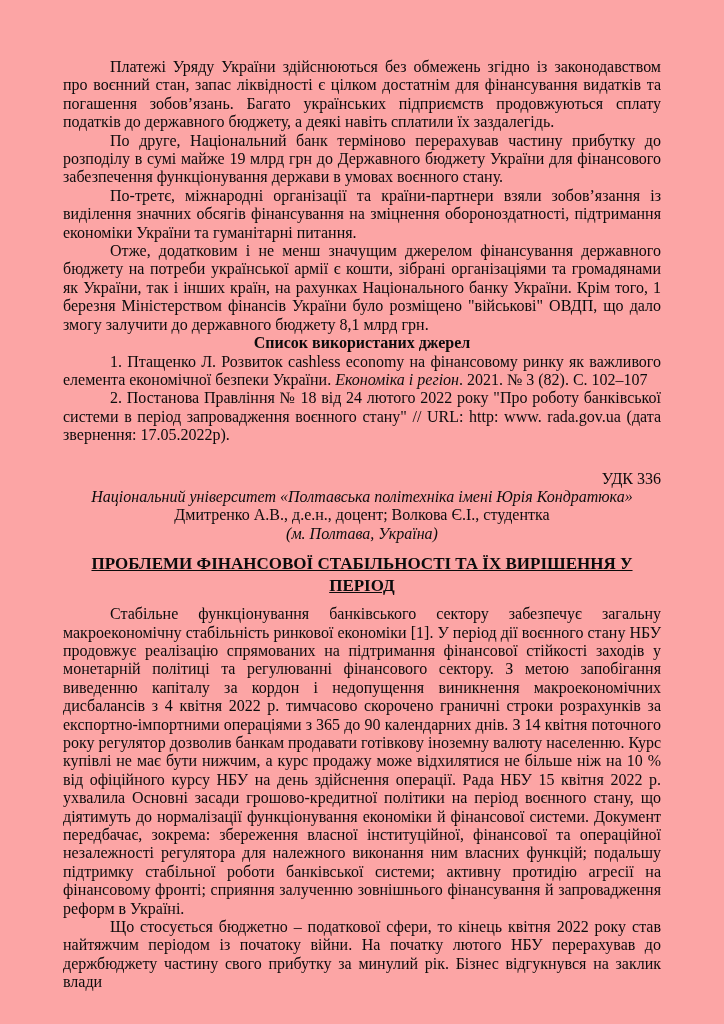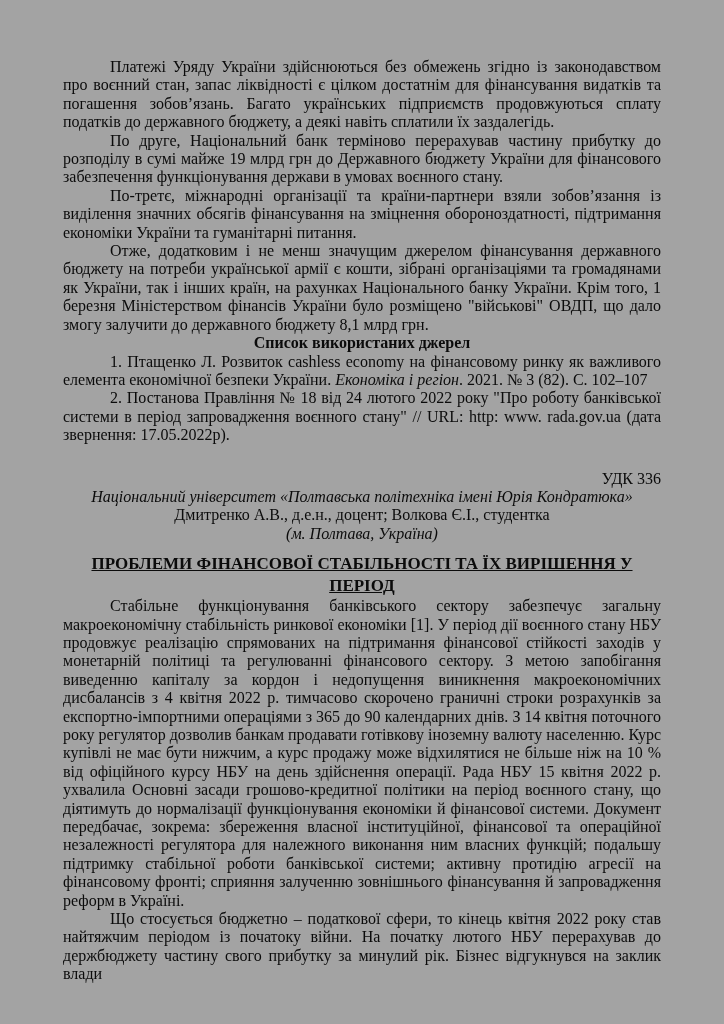--- a/index.html
+++ b/index.html
@@ -1,21 +1,21 @@
 <!DOCTYPE html>
 <html><head>
 <meta charset="utf-8">
 <style>
   * { margin: 0; padding: 0; box-sizing: border-box; }
   html, body { background: #ffffff; }
   .page {
     position: relative;
     width: 724px;
     height: 1024px;
-    background: #a3a3a3;
+    background: #fca5a5;
     font-family: "Liberation Serif", "DejaVu Serif", serif;
     font-size: 16px;
     line-height: 18.4px;
     color: #0b0b0b;
     overflow: hidden;
   }
   .content {
     position: absolute;
     left: 63px;
     top: 58px;
@@ -37,21 +37,21 @@
   .centered { text-align: center; }
   .italic { font-style: italic; }
   .title {
     font-size: 17px;
     font-weight: bold;
     line-height: 22px;
     text-align: center;
     margin-top: 10px;
     text-decoration: underline;
   }
-  .body-start { }
+  .body-start { margin-top: 8px; }
 </style>
 </head>
 <body>
 
 <div class="page">
   <div class="content">
 
     <p class="para">Платежі Уряду України здійснюються без обмежень згідно із законодавством про воєнний стан, запас ліквідності є цілком достатнім для фінансування видатків та погашення зобов’язань. Багато українських підприємств продовжуються сплату податків до державного бюджету, а деякі навіть сплатили їх заздалегідь.</p>
     <p class="para">По друге, Національний банк терміново перерахував частину прибутку до розподілу в сумі майже 19 млрд грн до Державного бюджету України для фінансового забезпечення функціонування держави в умовах воєнного стану.</p>
     <p class="para">По-третє, міжнародні організації та країни-партнери взяли зобов’язання із виділення значних обсягів фінансування на зміцнення обороноздатності, підтримання економіки України та гуманітарні питання.</p>

